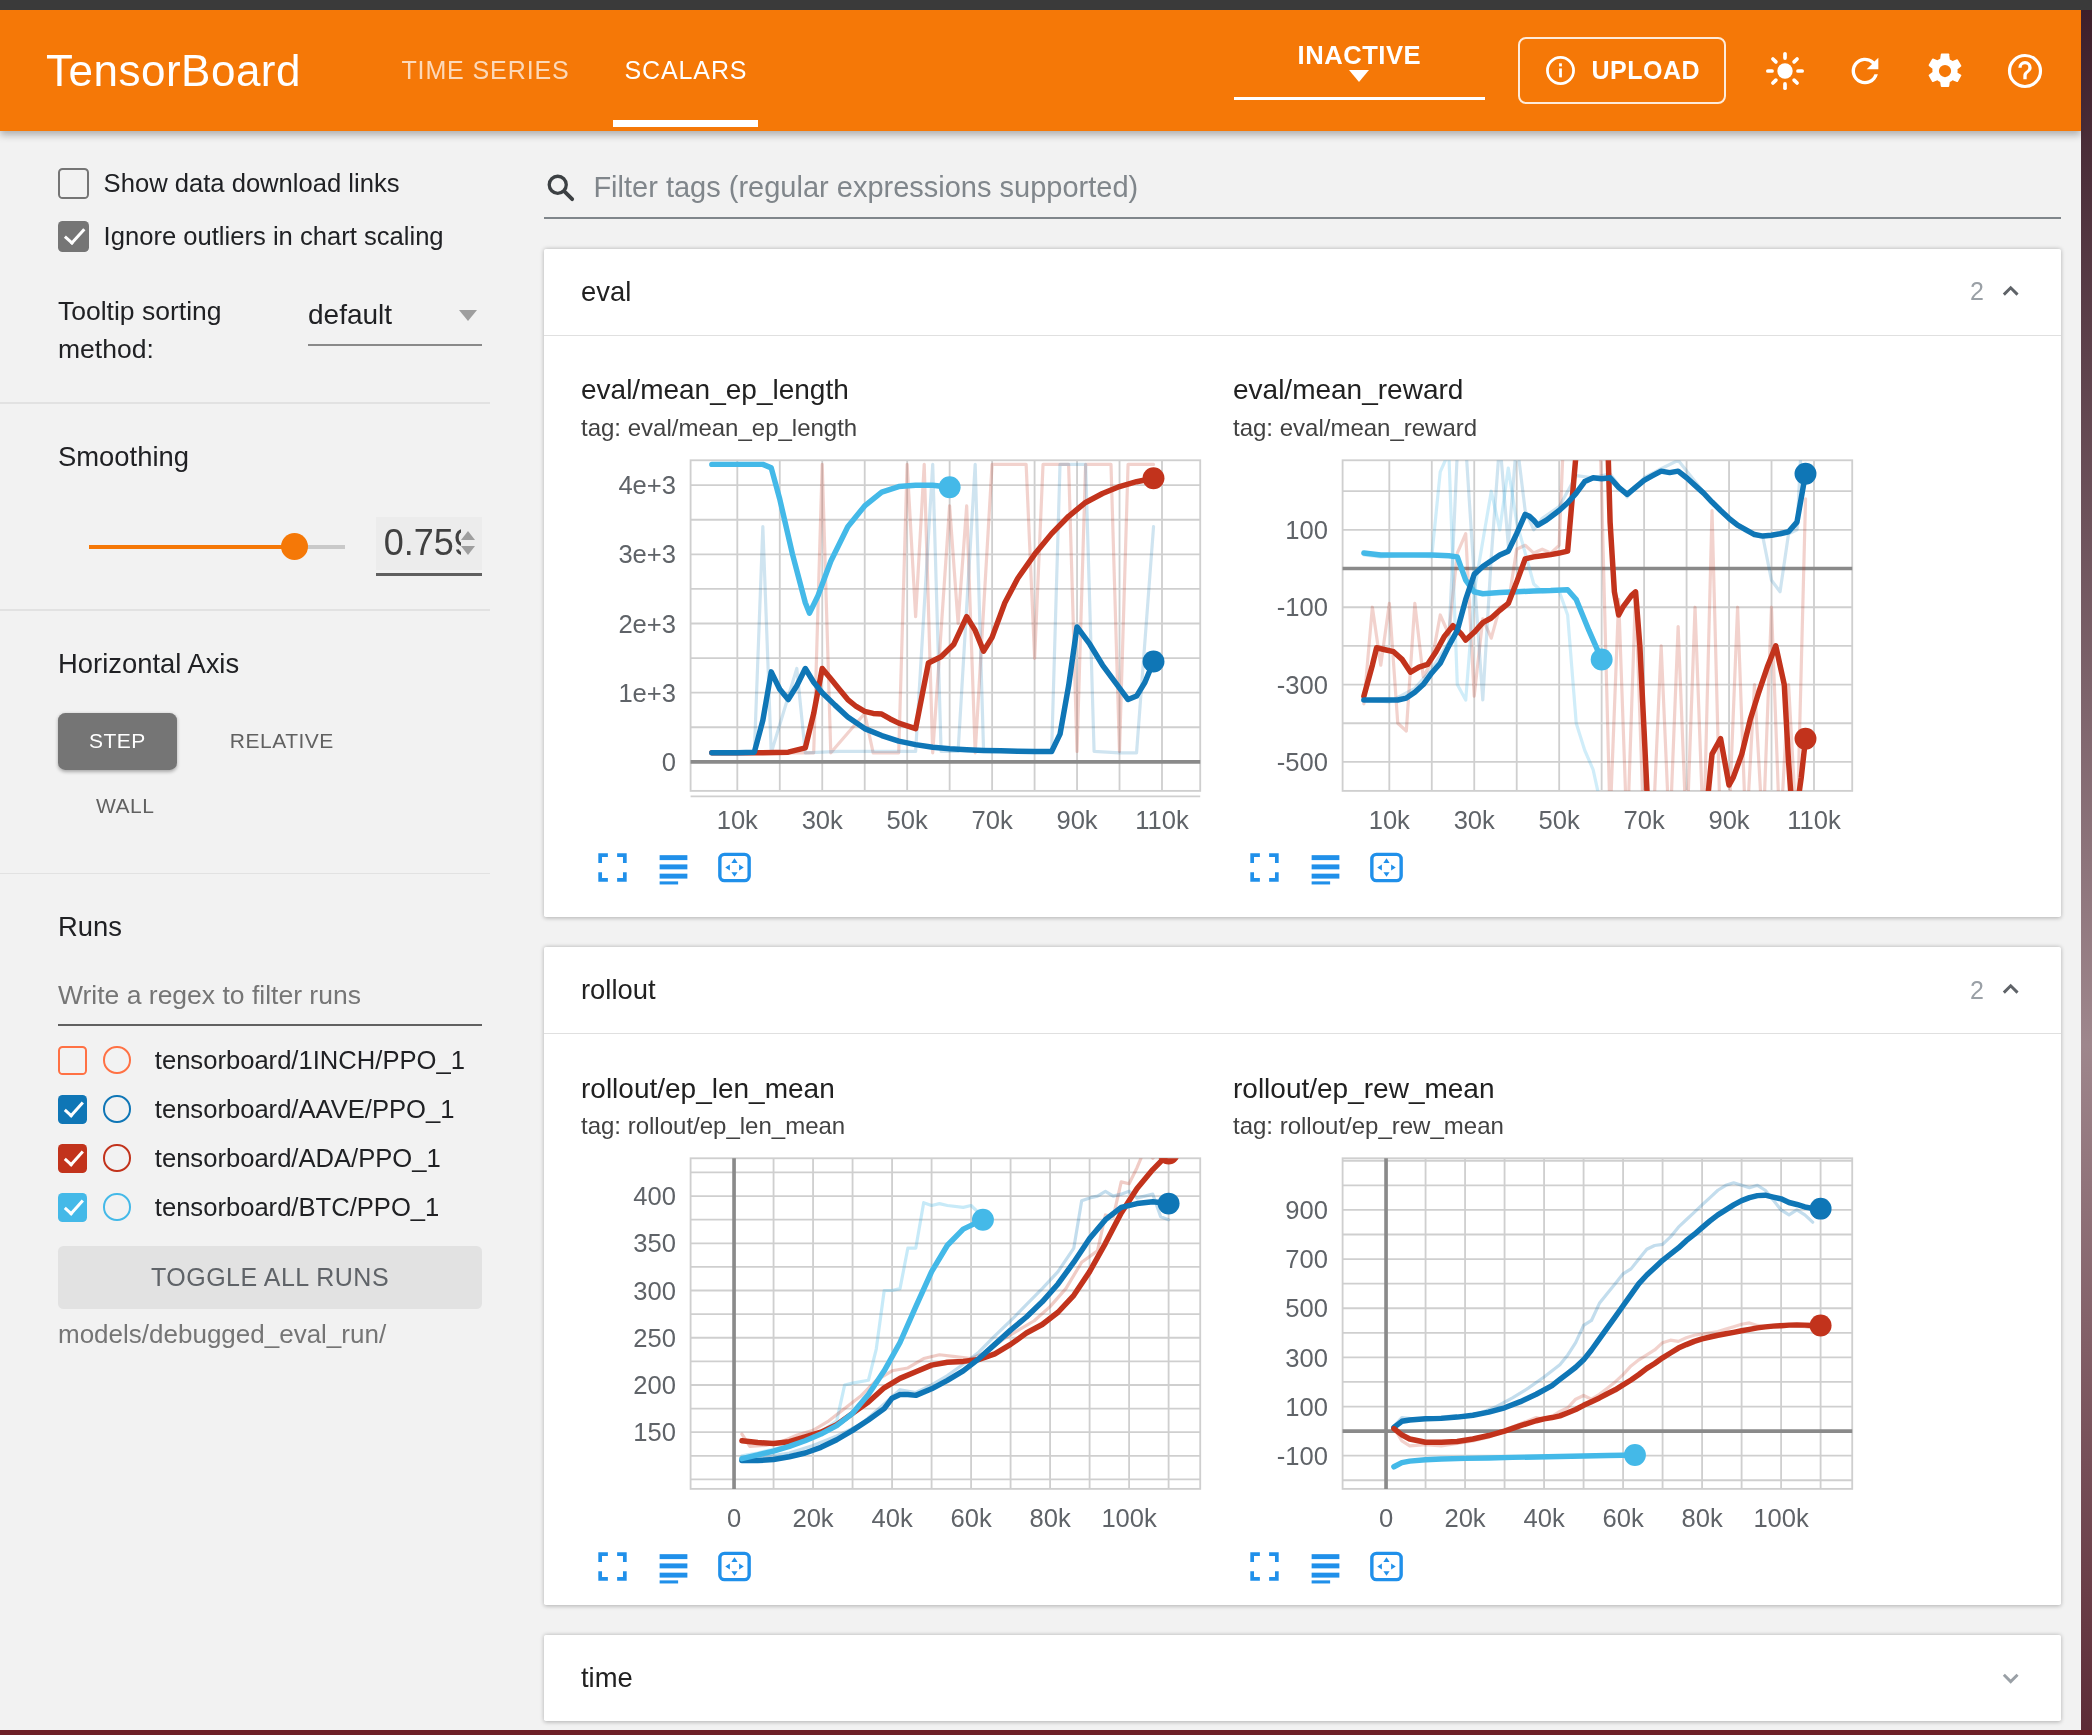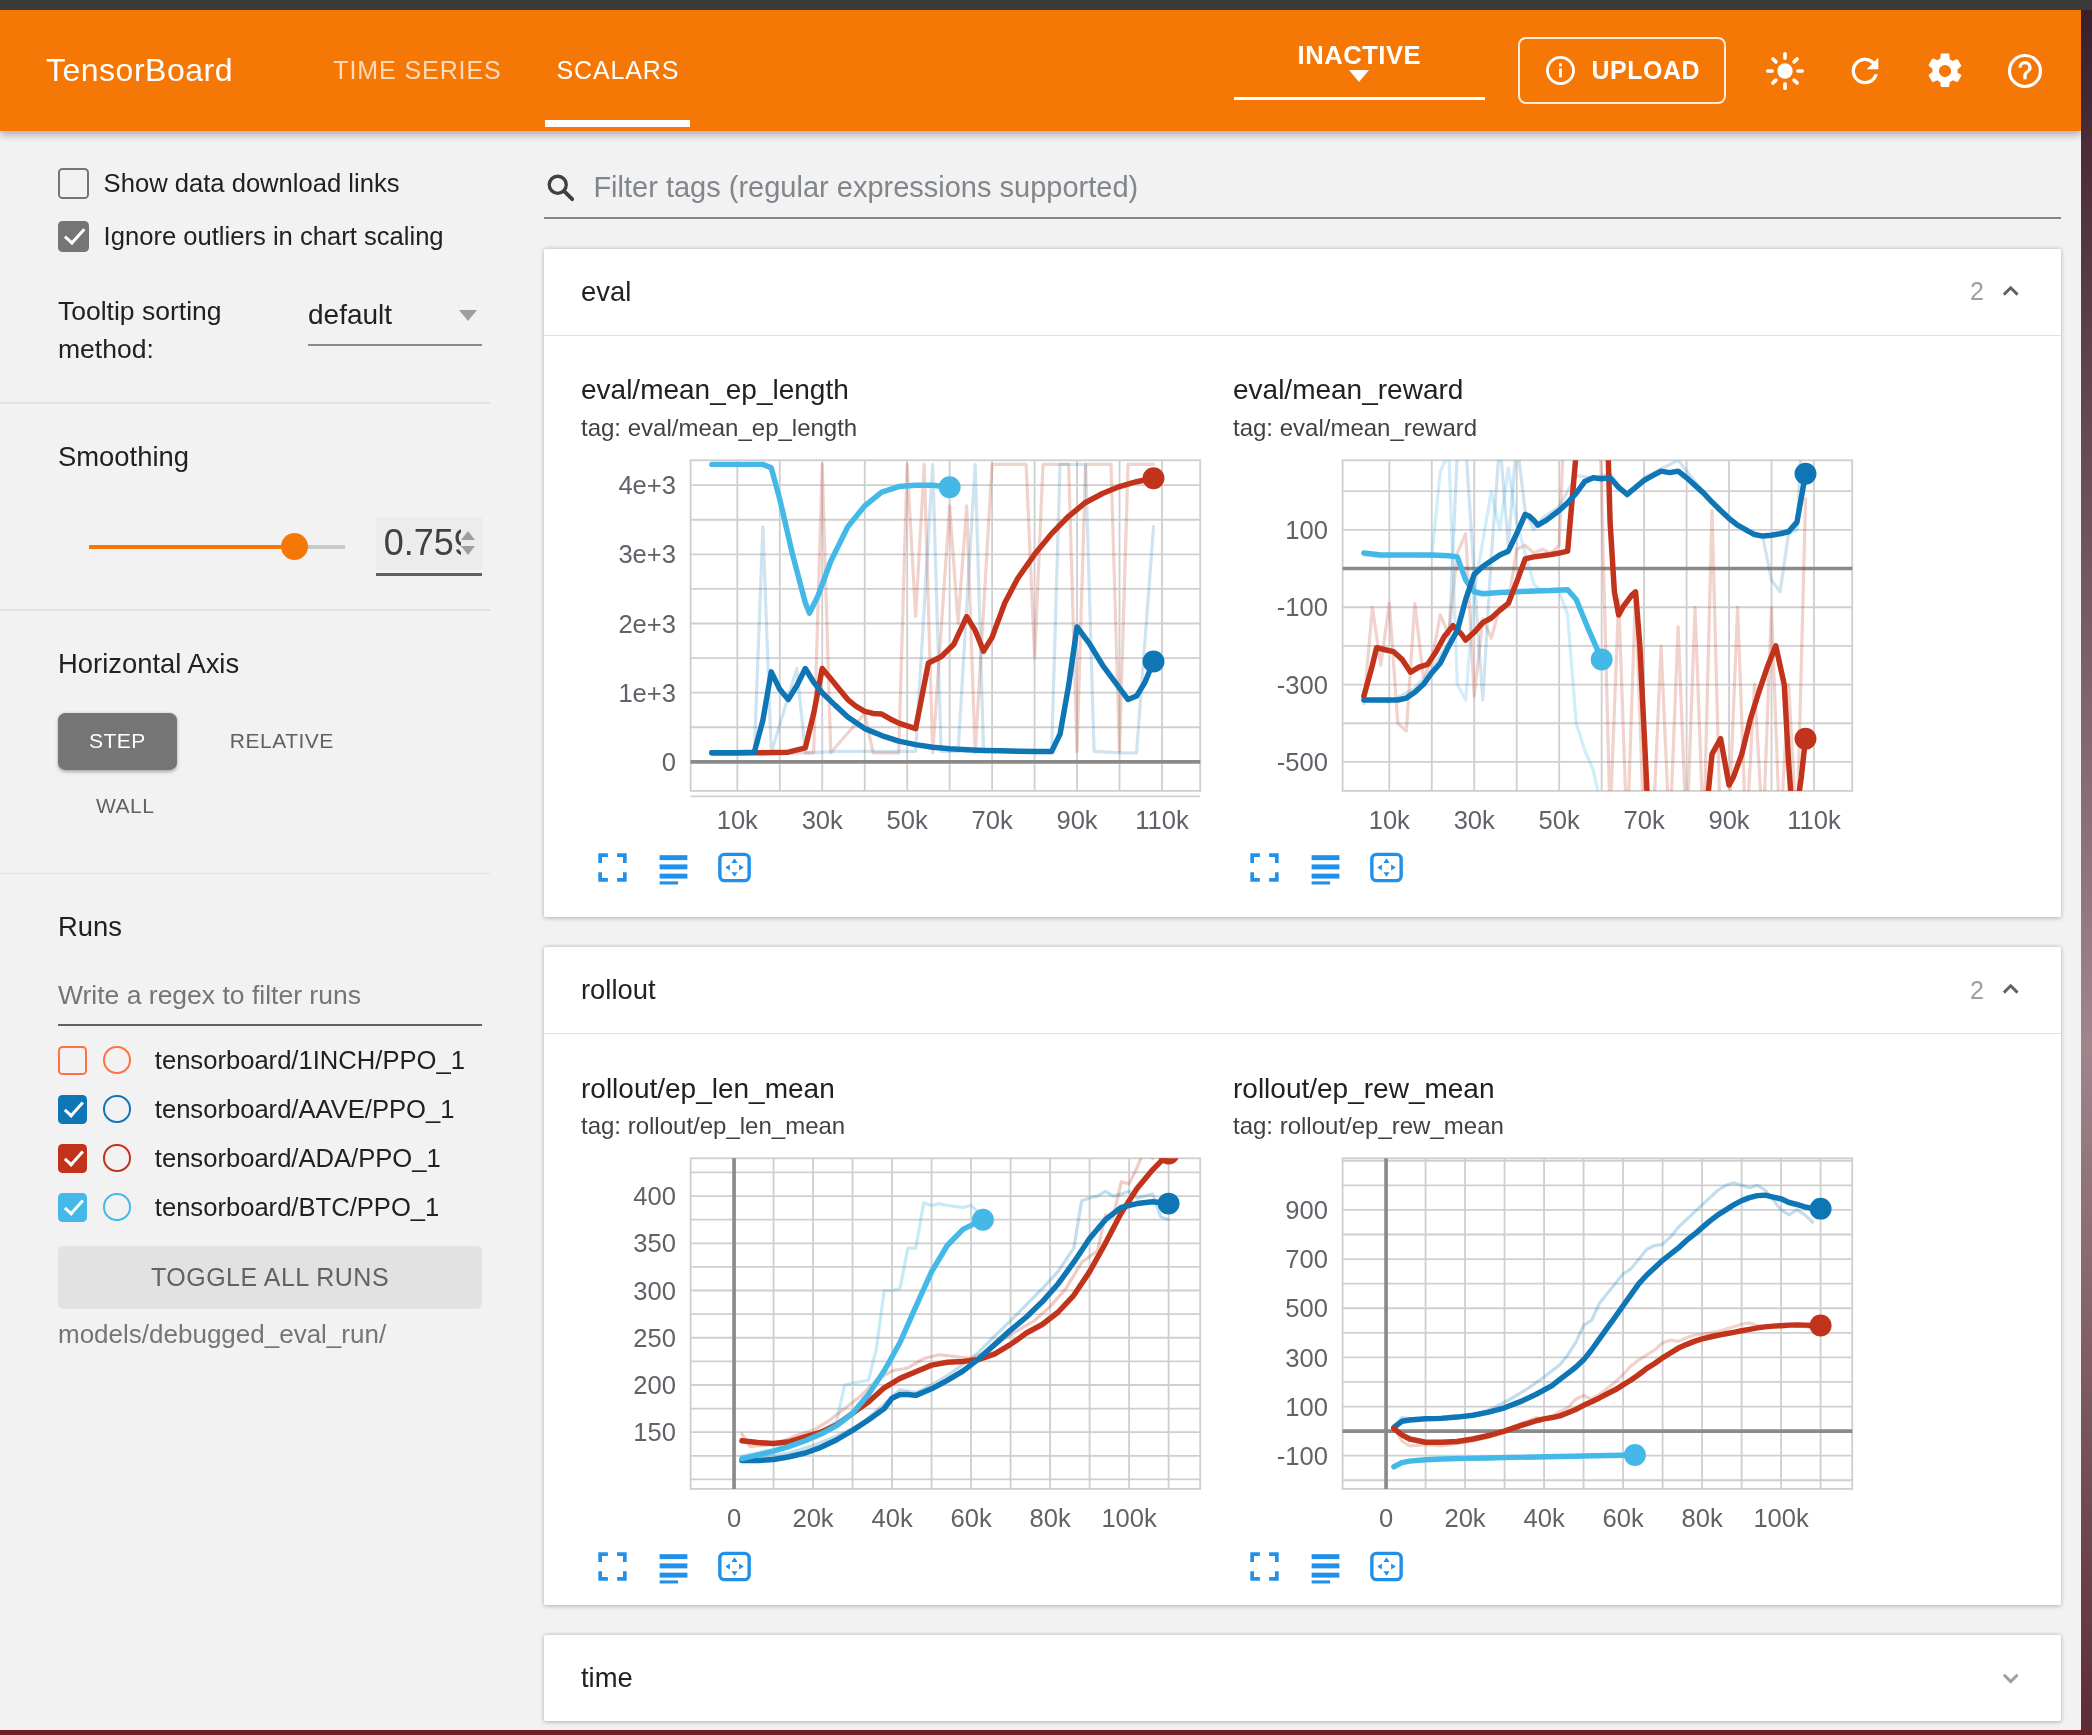--- a/index.html
+++ b/index.html
@@ -6,21 +6,21 @@
   html,body { width:2092px; height:1735px; overflow:hidden; background:#f2f2f2;
               font-family:"Liberation Sans", sans-serif; color:#202124; }
   .top-strip { position:absolute; top:0; left:0; width:2092px; height:10px; background:#3a3a3a; z-index:50; }
   .right-strip { position:absolute; top:10px; right:0; width:11px; height:1725px;
                  background:linear-gradient(#3d1f2b,#55283388 60%, #5c2b36); z-index:49; }
   .bottom-strip { position:absolute; bottom:0; left:0; width:2092px; height:4.6px; background:#6e2027; z-index:51; }
 
   
   .header { position:absolute; top:10px; left:0; width:2081px; height:121px; background:#f57807;
             display:flex; align-items:center; padding:0 35px; box-shadow:0 3.7px 7.3px rgba(0,0,0,.28); z-index:40; }
-  .logo { color:#fff; font-size:32px; font-weight:500; letter-spacing:0.5px; margin-left:11px; }
+  .logo { color:#fff; font-size:44px; font-weight:500; letter-spacing:0.5px; margin-left:11px; }
   .tabs { display:flex; height:112px; margin-left:73px; }
   .tab { display:flex; align-items:center; padding:0 27.4px; font-size:25px; letter-spacing:0.9px;
          color:rgba(255,255,255,.72); position:relative; cursor:pointer; }
   .tab.active { color:#fff; }
   .tab.active::after { content:""; position:absolute; left:16.4px; right:16.4px; bottom:0; height:6.4px; background:#fff; }
   .hspacer { flex:1; }
   .status { display:flex; flex-direction:column; margin-right:33px; width:251px; }
   .status-row { display:flex; align-items:center; justify-content:space-between;flex-direction:column; }
   .status-label { color:#fff; font-size:25.6px; font-weight:bold; letter-spacing:0.5px; }
   .caret-down { width:0; height:0; border-left:10px solid transparent; border-right:10px solid transparent;

